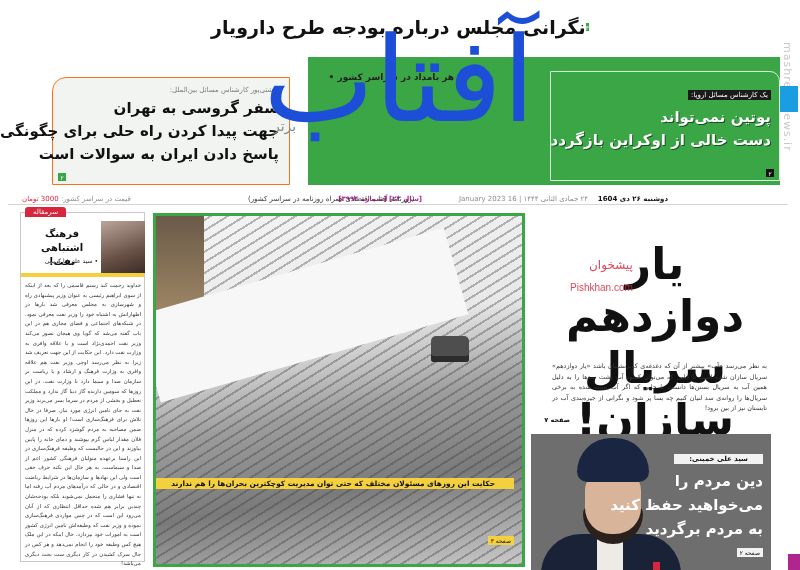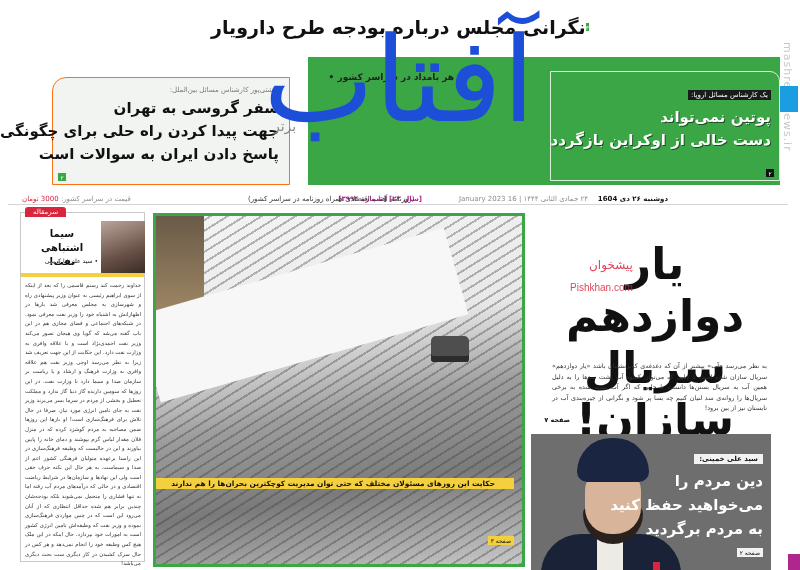--- a/index.html
+++ b/index.html
@@ -113,21 +113,21 @@
   
   .interview {
     position: absolute; top: 434px; left: 531px; width: 240px; height: 136px; background: #6e6e6e; overflow: hidden;
   }
   .iv-photo { position: absolute; top: 0; left: 10px; width: 120px; height: 136px; }
   .iv-turban { position: absolute; top: 4px; left: 36px; width: 72px; height: 44px; background: #1a2542; border-radius: 40px 40px 12px 12px; }
   .iv-face { position: absolute; top: 38px; left: 44px; width: 56px; height: 62px; background: #d8b49a; border-radius: 18px 18px 26px 26px; }
   .iv-beard { position: absolute; top: 70px; left: 42px; width: 60px; height: 40px; background: #2a211d; border-radius: 10px 10px 30px 30px; }
   .iv-robe { position: absolute; top: 100px; left: 0; width: 140px; height: 40px; background: #1a2238; border-radius: 40px 40px 0 0; }
   .iv-shirt { position: absolute; top: 104px; left: 56px; width: 26px; height: 36px; background: #ecebe6; }
-  .iv-kicker { position: absolute; top: 20px; right: 8px; background: #f2f2f2; color: #111; font-size: 7px; font-weight: bold; padding: 1px 5px; }
+  .iv-kicker { position: absolute; top: 20px; right: 8px; background: #f2f2f2; color: #111; font-size: 7px; font-weight: bold; padding: 1px 15px; }
   .iv-line { position: absolute; right: 8px; color: #fff; font-size: 15px; font-weight: bold; white-space: nowrap; }
   .iv-page { position: absolute; top: 114px; right: 8px; background: #f2f2f2; color: #111; font-size: 6px; padding: 1px 3px; }
   .iv-tag { position: absolute; bottom: 0; left: 122px; width: 7px; height: 8px; background: #d7263d; }
   .pink-corner { position: absolute; bottom: 0; right: 0; width: 12px; height: 16px; background: #b0268f; }
 </style>
 </head>
 <body>
 
 <div class="top-headline">
   <span class="page-tag">۳</span>
@@ -169,21 +169,21 @@
   <span class="d-desc">(روزنامه آفتاب اقتصادی همراه روزنامه در سراسر کشور)</span>
   <span class="d-price">
     <span>قیمت در سراسر کشور:</span>
     <b>3000 تومان</b>
   </span>
 </div>
 
 <div class="editorial">
   <span class="ed-badge">سرمقاله</span>
   <div class="ed-title">
-    <div>سیما اشتباهی</div>
+    <div>فرهنگ اشتباهی</div>
     <div>نفت!</div>
   </div>
   <div class="ed-photo"></div>
   <div class="ed-author">• سید علیرضا کریمی</div>
   <div class="ed-strip"></div>
   <div class="ed-body">خداوند رحمت کند رستم قاسمی را که بعد از اینکه از سوی ابراهیم رئیسی به عنوان وزیر پیشنهادی راه و شهرسازی به مجلس معرفی شد بارها در اظهاراتش به اشتباه خود را وزیر نفت معرفی نمود. در شبکه‌های اجتماعی و فضای مجازی هم در این باب گفته می‌شد که گویا وی هیجان تصور می‌کند وزیر نفت احمدی‌نژاد است و با علاقه وافری به وزارت نفت دارد. این حکایت از این جهت تعریف شد زیرا به نظر می‌رسد اوجی وزیر نفت هم علاقه وافری به وزارت فرهنگ و ارشاد و یا ریاست بر سازمان صدا و سیما دارد تا وزارت نفت. در این روزها که سومین دارنده گاز دنیا گاز ندارد و مملکت تعطیل و بخشی از مردم در سرما بسر می‌برند وزیر نفت به جای تامین انرژی مورد نیاز، صرفا در حال تلاش برای فرهنگ‌سازی است! او بارها این روزها ضمن مصاحبه به مردم گوشزد کرده که در منزل فلان مقدار لباس گرم بپوشند و دمای خانه را پایین بیاورند و این در حالیست که وظیفه فرهنگ‌سازی در این راستا برعهده متولیان فرهنگی کشور اعم از صدا و سیماست. به هر حال این نکته حرف حقی است ولی این نهادها و سازمان‌ها در شرایط ریاضت اقتصادی و در حالی که درآمدهای مردم آب رفته اما نه تنها فشاری را متحمل نمی‌شوند بلکه بودجه‌شان چندین برابر هم شده حداقل انتظاری که از آنان می‌رود این است که در چنین مواردی فرهنگ‌سازی نموده و وزیر نفت که وظیفه‌اش تامین انرژی کشور است به امورات خود بپردازد. حال اینکه در این ملک هیچ کس وظیفه خود را انجام نمی‌دهد و هر کس در حال سرک کشیدن در کار دیگری ست بحث دیگری می‌باشد!</div>
 </div>
 
 <div class="photo-frame">
   <div class="ph-building"></div>

